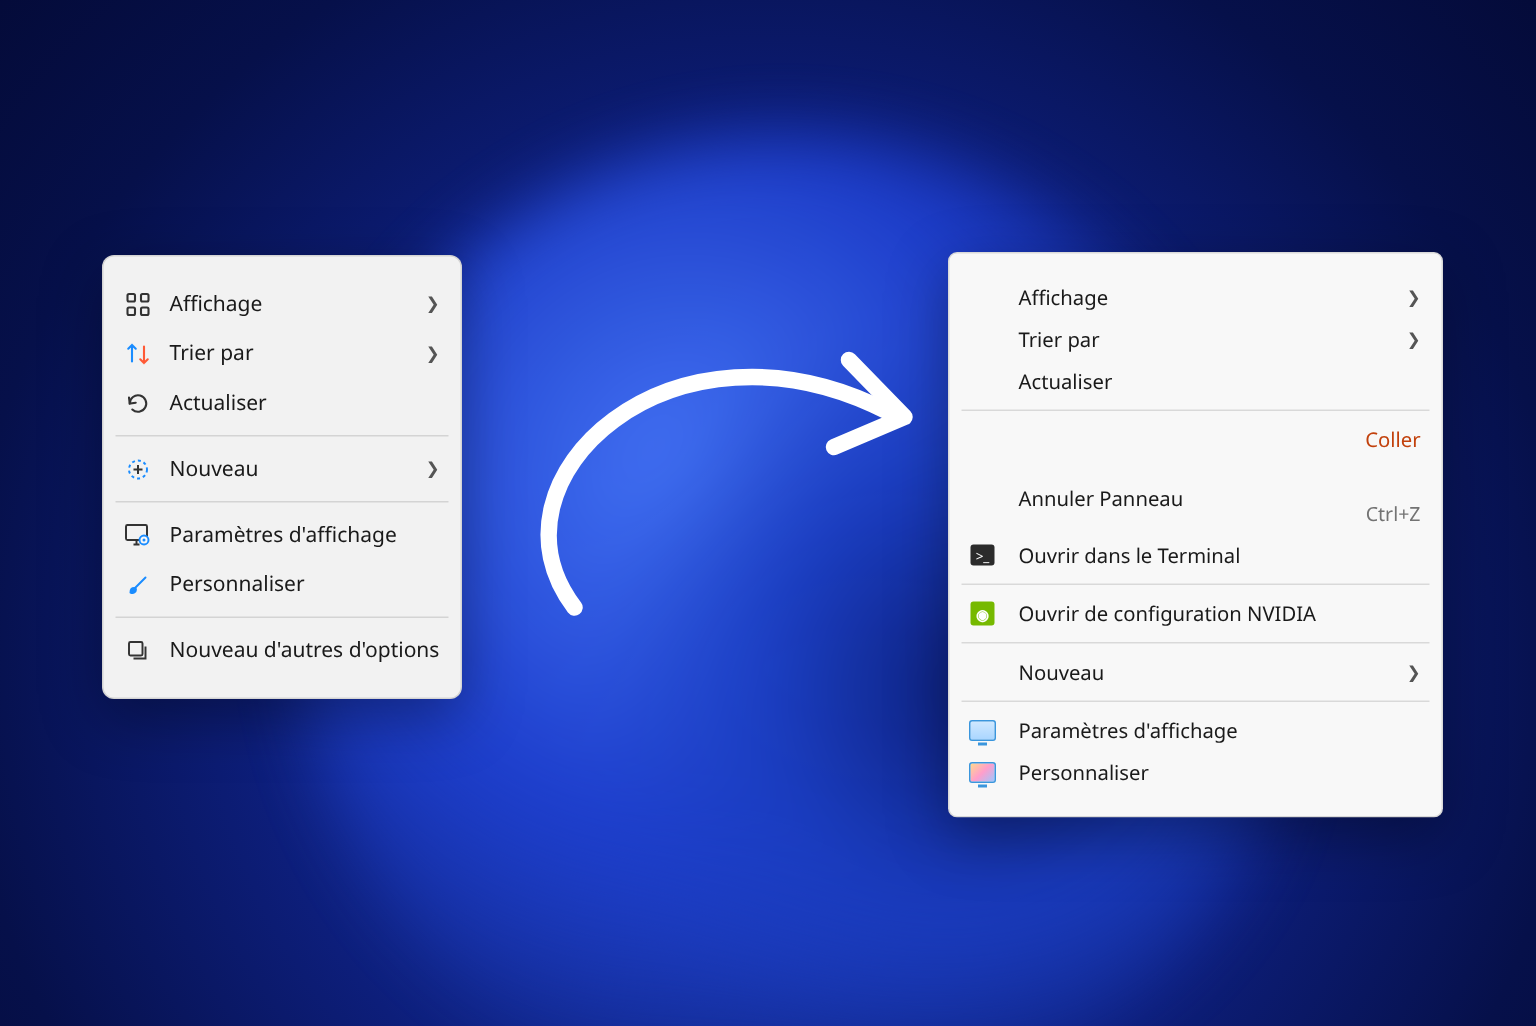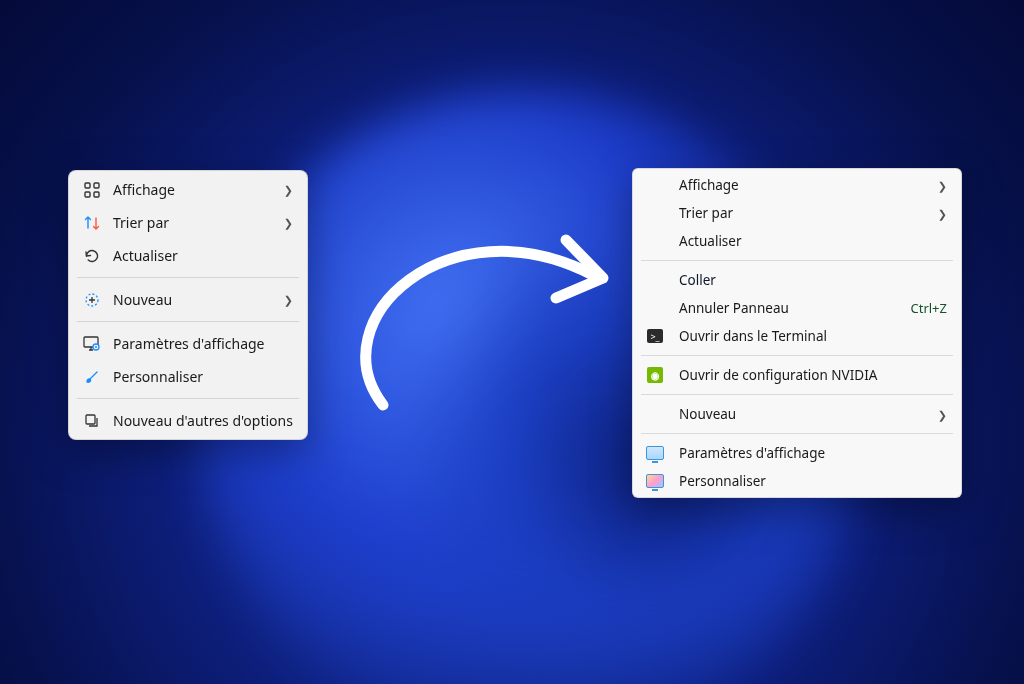--- a/index.html
+++ b/index.html
@@ -33,40 +33,40 @@
   left: 340px; top: 200px;
   background: radial-gradient(circle at 60% 50%, #0a1a70 0%, #1a3cc0 35%, transparent 65%);
 }
 
 .menu {
   position: absolute;
   background: #f6f6f6;
   border: 1px solid rgba(0,0,0,0.12);
   border-radius: 8px;
   box-shadow: 0 12px 40px rgba(0,0,0,0.35);
-  padding: 2px 0;
+  padding: 15px 0;
   color: #1a1a1a;
 }
 .menu.win11 { left: 68px; top: 170px; width: 240px; background: #f2f2f2; }
 .menu.classic { left: 632px; top: 168px; width: 330px; background: #f8f8f8; border-radius: 6px; }
 
 .item {
   display: flex;
   align-items: center;
   padding: 7px 14px;
   cursor: default;
   gap: 12px;
 }
-.item.disabled { color: #0f172a; }
+.item.disabled { color: #c2410c; text-align: right; }
 .sep { height: 1px; background: rgba(0,0,0,0.12); margin: 5px 8px; }
 
 .ic { width: 18px; height: 18px; display: inline-flex; align-items: center; justify-content: center; flex-shrink: 0; color: #333; }
 .lbl { flex: 1; }
 .chev { color: #555; font-size: 11px; margin-left: auto; }
-.shortcut { color: #14532d; font-size: 13px; margin-left: auto; }
+.shortcut { color: #737373; font-size: 13px; margin-left: auto; margin-top: 21px; }
 
 .classic .item { padding: 5px 14px 5px 10px; font-size: 13.5px; }
 .classic .ic-slot { width: 24px; display: inline-flex; justify-content: center; }
 
 .arrow {
   position: absolute;
   left: 338px; top: 220px;
   width: 290px; height: 210px;
   pointer-events: none;
 }

